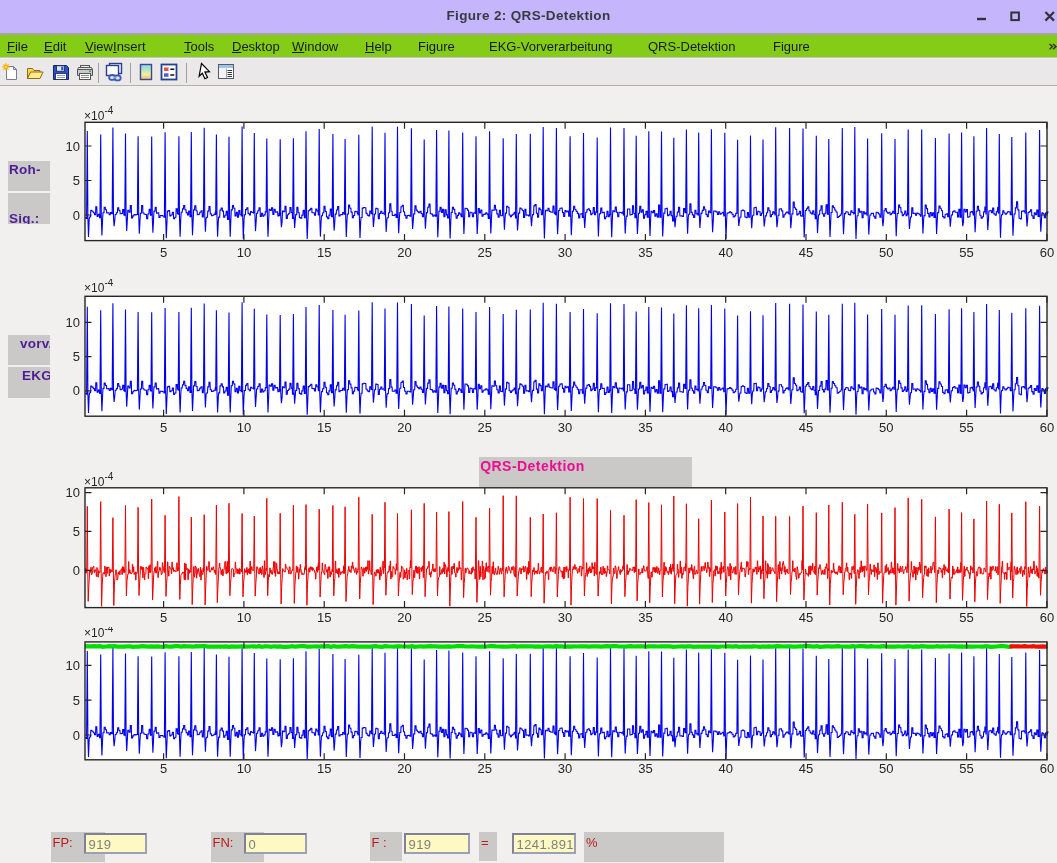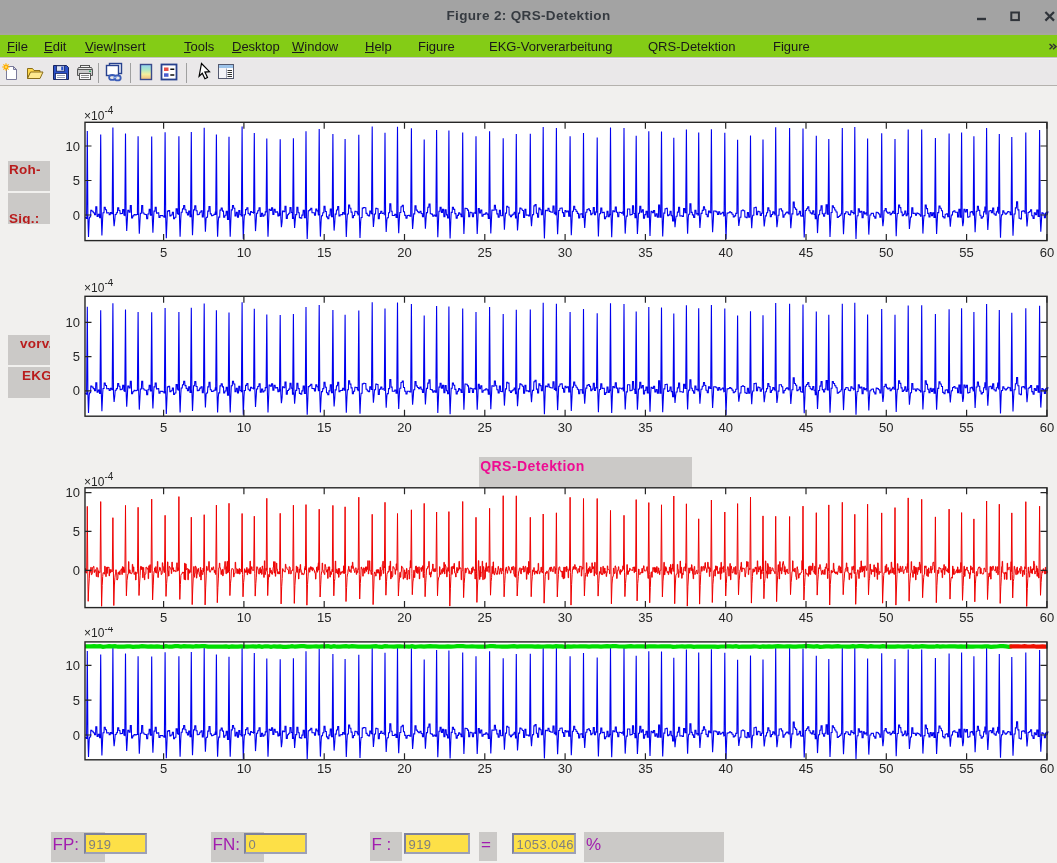--- a/index.html
+++ b/index.html
@@ -1,32 +1,32 @@
 <!DOCTYPE html>
 <html><head><meta charset="utf-8"><style>
 * {margin:0;padding:0;box-sizing:border-box}
 html,body {width:1057px;height:863px;overflow:hidden;background:#f1f0ee;
   font-family:"Liberation Sans",sans-serif}
-#titlebar {position:absolute;left:0;top:0;width:1057px;height:35px;background:#a3a3a3;
+#titlebar {position:absolute;left:0;top:0;width:1057px;height:35px;background:#c4b5fd;
   border-bottom:2px solid #a7a6a1}
 #title {position:absolute;left:0;top:8px;width:1057px;text-align:center;
   font-size:13.5px;font-weight:bold;color:#363b41;letter-spacing:0.35px}
 #menubar {position:absolute;left:0;top:35px;width:1057px;height:23px;background:#84cc16;
   border-bottom:1px solid #c4c2c3}
 .mi {position:absolute;top:0;line-height:23px;font-size:13px;color:#1a1a1a;white-space:pre}
 #toolbar {position:absolute;left:0;top:59px;width:1057px;height:27px;background:#eae8e9;
   border-bottom:1px solid #b4b1ad}
 .ic {position:absolute}
 .sep {position:absolute;top:4px;width:1px;height:20px;background:#a0a0a0}
 .pl {position:absolute}
-.gb {position:absolute;background:#cbc9c7;font-size:17px;color:#a21caf;overflow:hidden;
+.gb {position:absolute;background:#cbc9c7;font-size:13px;color:#b91c1c;overflow:hidden;
   white-space:pre}
-.gb.bl {color:#b91c1c;font-weight:bold;font-size:13.5px;letter-spacing:0.3px}
+.gb.bl {color:#4c1d95;font-weight:bold;font-size:13.5px;letter-spacing:0.3px}
 .gb.mg {color:#ee0c92;font-weight:bold;font-size:14px;letter-spacing:0.45px}
-.fld {position:absolute;height:21px;background:#fde047;
+.fld {position:absolute;height:21px;background:#fef9c3;
   border:2px solid;border-color:#7e819c #9ca0b6 #9ca0b6 #7e819c;
   font-size:13px;color:#7f7f7f;letter-spacing:0.4px;padding:2px 0 0 3px;overflow:hidden;white-space:pre}
 </style></head>
 <body>
 <div id="fig"></div>
 <svg class="pl" style="left:60px;top:105px" width="997" height="159" viewBox="60 105 997 159" fill="#262626" font-family="Liberation Sans, sans-serif">
     <rect x="85.0" y="122.3" width="962.0" height="118.3" fill="#ffffff"></rect>
     <defs>
       <path id="bw" d="M85.0 217.6L86.0 217.6L86.2 218.4L87.2 218.4L86.6 214.9L87.3 131.0L87.9 218.2L88.5 237.1L89.2 219.4L89.6 217.0L90.6 217.0L90.8 210.3L91.8 210.3L92.1 211.3L93.1 211.3L93.3 212.8L94.3 212.8L94.6 214.8L95.6 214.8L95.8 206.9L96.8 206.9L97.1 216.4L98.1 216.4L98.3 214.3L99.3 214.3L99.6 217.6L100.6 217.6L100.0 213.7L100.7 134.5L101.3 216.9L101.9 235.5L102.6 219.3L103.0 212.7L104.0 212.7L104.2 207.3L105.2 207.3L105.5 209.7L106.5 209.7L106.7 212.9L107.7 212.9L108.0 212.8L109.0 212.8L109.2 214.6L110.2 214.6L110.5 212.6L111.5 212.6L111.7 213.8L112.7 213.8L112.2 212.3L112.9 127.5L113.5 218.0L114.1 226.1L114.8 219.9L115.2 214.5L116.2 214.5L116.4 212.8L117.4 212.8L117.7 207.7L118.7 207.7L118.9 210.5L119.9 210.5L120.2 213.8L121.2 213.8L121.4 213.5L122.4 213.5L122.7 209.6L123.7 209.6L123.9 214.9L124.9 214.9L124.8 216.1L125.5 133.6L126.1 215.5L126.7 230.9L127.4 218.8L127.8 210.2L128.8 210.2L129.1 212.2L130.1 212.2L130.3 205.6L131.3 205.6L131.6 218.0L132.6 218.0L132.8 215.9L133.8 215.9L134.1 214.6L135.1 214.6L135.3 214.9L136.3 214.9L136.6 214.5L137.6 214.5L137.4 213.0L138.1 136.2L138.7 214.9L139.3 233.8L140.0 220.6L140.4 213.2L141.4 213.2L141.7 205.5L142.7 205.5L142.9 213.0L143.9 213.0L144.2 214.2L145.2 214.2L145.4 214.5L146.4 214.5L146.7 218.8L147.7 218.8L147.9 214.0L148.9 214.0L149.2 209.4L150.2 209.4L150.4 215.1L151.4 215.1L151.0 213.6L151.7 136.5L152.3 218.2L152.9 232.7L153.6 217.6L154.0 211.1L155.0 211.1L155.2 207.2L156.2 207.2L156.5 213.2L157.5 213.2L157.7 212.8L158.7 212.8L159.0 217.5L160.0 217.5L160.2 215.5L161.2 215.5L161.5 215.6L162.5 215.6L162.7 216.0L163.7 216.0L164.0 217.2L165.0 217.2L164.4 214.9L165.1 132.2L165.7 216.9L166.3 238.2L167.0 221.3L167.4 211.1L168.4 211.1L168.6 210.6L169.6 210.6L169.9 215.9L170.9 215.9L171.1 215.0L172.1 215.0L172.4 212.2L173.4 212.2L173.6 218.6L174.6 218.6L174.9 217.2L175.9 217.2L176.1 208.7L177.1 208.7L177.4 213.5L178.4 213.5L178.2 214.9L178.9 136.3L179.5 217.8L180.1 236.7L180.8 218.2L181.2 212.2L182.2 212.2L182.5 208.9L183.5 208.9L183.7 205.5L184.7 205.5L185.0 209.8L186.0 209.8L186.2 212.6L187.2 212.6L187.5 215.0L188.5 215.0L188.7 211.0L189.7 211.0L190.0 216.7L191.0 216.7L190.6 213.5L191.3 131.9L191.9 214.5L192.5 235.2L193.2 219.7L193.6 209.9L194.6 209.9L194.8 205.7L195.8 205.7L196.1 210.7L197.1 210.7L197.3 214.8L198.3 214.8L198.6 214.3L199.6 214.3L199.8 212.3L200.8 212.3L201.1 210.9L202.1 210.9L202.3 216.9L203.3 216.9L203.5 212.6L204.2 127.7L204.8 215.2L205.4 231.7L206.1 218.3L206.5 217.2L207.5 217.2L207.8 211.1L208.8 211.1L209.0 206.6L210.0 206.6L210.3 213.9L211.3 213.9L211.5 215.7L212.5 215.7L212.8 215.3L213.8 215.3L214.0 214.4L215.0 214.4L215.3 212.0L216.3 212.0L215.7 214.9L216.4 134.4L217.0 216.2L217.6 236.7L218.3 221.3L218.7 217.1L219.7 217.1L220.0 210.1L221.0 210.1L221.2 208.0L222.2 208.0L222.5 211.1L223.5 211.1L223.7 217.2L224.7 217.2L225.0 215.2L226.0 215.2L226.2 211.4L227.2 211.4L227.5 219.4L228.5 219.4L228.3 214.9L229.0 136.8L229.6 216.6L230.2 236.8L230.9 219.1L231.3 209.9L232.3 209.9L232.5 205.6L233.5 205.6L233.8 208.2L234.8 208.2L235.0 215.9L236.0 215.9L236.3 212.4L237.3 212.4L237.5 217.2L238.5 217.2L238.8 210.6L239.8 210.6L240.0 214.8L241.0 214.8L241.3 215.2L242.3 215.2L241.4 215.9L242.1 126.4L242.7 216.1L243.3 238.9L244.0 220.7L244.4 214.7L245.4 214.7L245.6 209.6L246.6 209.6L246.9 207.7L247.9 207.7L248.1 213.4L249.1 213.4L249.4 214.9L250.4 214.9L250.6 211.5L251.6 211.5L251.9 212.5L252.9 212.5L253.1 212.3L254.1 212.3L253.6 212.8L254.3 132.9L254.9 214.5L255.5 231.1L256.2 220.6L256.6 213.2L257.6 213.2L257.8 210.7L258.8 210.7L259.1 207.9L260.1 207.9L260.3 216.5L261.3 216.5L261.6 213.2L262.6 213.2L262.8 216.1L263.8 216.1L264.1 214.9L265.1 214.9L265.3 211.7L266.3 211.7L266.1 212.4L266.8 138.6L267.4 216.8L268.0 236.7L268.7 219.5L269.1 209.2L270.1 209.2L270.4 210.5L271.4 210.5L271.6 207.9L272.6 207.9L272.9 214.5L273.9 214.5L274.1 209.4L275.1 209.4L275.4 212.2L276.4 212.2L276.6 211.8L277.6 211.8L277.9 215.9L278.9 215.9L279.1 213.4L280.1 213.4L279.5 215.9L280.2 139.2L280.8 217.4L281.4 227.3L282.1 221.7L282.5 211.1L283.5 211.1L283.8 211.8L284.8 211.8L285.0 206.3L286.0 206.3L286.3 218.5L287.3 218.5L287.5 214.7L288.5 214.7L288.8 213.3L289.8 213.3L290.0 207.5L291.0 207.5L291.3 212.5L292.3 212.5L292.5 218.4L293.5 218.4L292.7 216.1L293.4 138.3L294.0 214.9L294.6 228.0L295.3 219.7L295.7 214.6L296.7 214.6L296.9 207.4L297.9 207.4L298.2 212.8L299.2 212.8L299.4 217.6L300.4 217.6L300.7 218.3L301.7 218.3L301.9 215.1L302.9 215.1L303.2 210.2L304.2 210.2L304.4 217.6L305.4 217.6L305.3 216.3L306.0 131.3L306.6 217.4L307.2 238.9L307.9 221.8L308.3 210.8L309.3 210.8L309.5 209.9L310.5 209.9L310.8 208.4L311.8 208.4L312.0 212.7L313.0 212.7L313.3 212.8L314.3 212.8L314.5 215.1L315.5 215.1L315.8 209.1L316.8 209.1L317.0 210.9L318.0 210.9L318.3 214.5L319.3 214.5L318.5 214.9L319.2 129.1L319.8 218.2L320.4 236.6L321.1 221.3L321.5 215.8L322.5 215.8L322.8 212.8L323.8 212.8L324.0 206.4L325.0 206.4L325.3 211.5L326.3 211.5L326.5 216.9L327.5 216.9L327.8 218.8L328.8 218.8L329.0 215.1L330.0 215.1L330.3 209.0L331.3 209.0L331.5 216.8L332.5 216.8L332.2 215.1L332.9 134.1L333.5 217.0L334.1 230.6L334.8 221.9L335.2 214.1L336.2 214.1L336.5 210.0L337.5 210.0L337.7 206.6L338.7 206.6L339.0 216.0L340.0 216.0L340.2 214.7L341.2 214.7L341.5 214.6L342.5 214.6L342.7 212.6L343.7 212.6L344.0 214.3L345.0 214.3L344.4 212.7L345.1 138.9L345.7 216.8L346.3 236.9L347.0 220.3L347.4 214.0L348.4 214.0L348.6 205.1L349.6 205.1L349.9 208.3L350.9 208.3L351.1 212.1L352.1 212.1L352.4 217.8L353.4 217.8L353.6 215.5L354.6 215.5L354.9 211.4L355.9 211.4L356.1 211.7L357.1 211.7L357.4 213.8L358.4 213.8L358.1 215.4L358.8 134.7L359.4 218.3L360.0 238.0L360.7 221.3L361.1 217.5L362.1 217.5L362.3 208.1L363.3 208.1L363.6 207.5L364.6 207.5L364.8 207.7L365.8 207.7L366.1 213.4L367.1 213.4L367.3 215.1L368.3 215.1L368.6 215.9L369.6 215.9L369.8 211.1L370.8 211.1L371.1 213.7L372.1 213.7L371.5 213.3L372.2 126.4L372.8 214.4L373.4 226.9L374.1 219.5L374.5 214.0L375.5 214.0L375.8 208.3L376.8 208.3L377.0 208.7L378.0 208.7L378.3 218.6L379.3 218.6L379.5 213.5L380.5 213.5L380.8 211.3L381.8 211.3L382.0 213.5L383.0 213.5L383.3 213.1L384.3 213.1L384.3 215.2L385.0 132.7L385.6 216.3L386.2 232.0L386.9 219.7L387.3 217.8L388.3 217.8L388.6 212.8L389.6 212.8L389.8 203.8L390.8 203.8L391.1 211.3L392.1 211.3L392.3 215.5L393.3 215.5L393.6 215.5L394.6 215.5L394.8 214.2L395.8 214.2L396.1 217.5L397.1 217.5L396.8 212.4L397.5 126.7L398.1 217.9L398.7 233.3L399.4 217.9L399.8 212.5L400.8 212.5L401.0 206.7L402.0 206.7L402.3 205.3L403.3 205.3L403.5 211.7L404.5 211.7L404.8 215.4L405.8 215.4L406.0 218.1L407.0 218.1L407.3 215.5L408.3 215.5L408.5 215.4L409.5 215.4L409.8 216.2L410.8 216.2L410.7 213.4L411.4 128.2L412.0 214.7L412.6 229.0L413.3 220.5L413.7 213.9L414.7 213.9L415.0 205.8L416.0 205.8L416.2 210.1L417.2 210.1L417.5 211.7L418.5 211.7L418.7 212.8L419.7 212.8L420.0 211.3L421.0 211.3L421.2 213.5L422.2 213.5L422.5 216.6L423.5 216.6L423.5 212.4L424.2 139.6L424.8 214.8L425.4 228.7L426.1 218.0L426.5 212.6L427.5 212.6L427.8 207.3L428.8 207.3L429.0 204.1L430.0 204.1L430.3 213.7L431.3 213.7L431.5 214.1L432.5 214.1L432.8 216.3L433.8 216.3L434.0 215.0L435.0 215.0L435.3 216.3L436.3 216.3L435.9 213.3L436.6 130.1L437.2 214.4L437.8 237.2L438.5 220.6L438.9 211.3L439.9 211.3L440.1 207.4L441.1 207.4L441.4 212.4L442.4 212.4L442.6 209.4L443.6 209.4L443.9 216.8L444.9 216.8L445.1 209.7L446.1 209.7L446.4 214.9L447.4 214.9L447.6 218.0L448.6 218.0L448.2 216.0L448.9 130.6L449.5 217.5L450.1 238.5L450.8 220.7L451.2 212.4L452.2 212.4L452.4 207.2L453.4 207.2L453.7 209.4L454.7 209.4L454.9 213.6L455.9 213.6L456.2 218.2L457.2 218.2L457.4 215.4L458.4 215.4L458.7 212.8L459.7 212.8L459.9 214.1L460.9 214.1L461.2 216.7L462.2 216.7L462.0 214.5L462.7 132.6L463.3 214.5L463.9 233.9L464.6 217.8L465.0 208.2L466.0 208.2L466.2 208.5L467.2 208.5L467.5 210.1L468.5 210.1L468.7 216.7L469.7 216.7L470.0 212.3L471.0 212.3L471.2 212.7L472.2 212.7L472.5 216.6L473.5 216.6L473.7 213.0L474.7 213.0L475.0 212.4L476.0 212.4L475.3 213.7L476.0 136.2L476.6 215.3L477.2 234.0L477.9 219.7L478.3 208.6L479.3 208.6L479.5 212.9L480.5 212.9L480.8 210.0L481.8 210.0L482.0 216.3L483.0 216.3L483.3 214.4L484.3 214.4L484.5 214.1L485.5 214.1L485.8 212.9L486.8 212.9L487.0 214.1L488.0 214.1L488.3 218.4L489.3 218.4L488.9 214.5L489.6 131.2L490.2 214.5L490.8 233.4L491.5 218.8L491.9 210.1L492.9 210.1L493.2 210.3L494.2 210.3L494.4 205.2L495.4 205.2L495.7 209.9L496.7 209.9L496.9 213.9L497.9 213.9L498.2 217.1L499.2 217.1L499.4 210.2L500.4 210.2L500.7 215.7L501.7 215.7L501.9 215.8L502.9 215.8L502.5 215.6L503.2 138.3L503.8 215.2L504.4 229.8L505.1 218.3L505.5 213.1L506.5 213.1L506.7 206.4L507.7 206.4L508.0 207.3L509.0 207.3L509.2 215.0L510.2 215.0L510.5 216.6L511.5 216.6L511.7 215.1L512.7 215.1L513.0 214.1L514.0 214.1L514.2 212.3L515.2 212.3L515.5 218.0L516.5 218.0L515.6 215.5L516.3 133.9L516.9 214.4L517.5 230.5L518.2 221.2L518.6 213.1L519.6 213.1L519.9 208.0L520.9 208.0L521.1 209.0L522.1 209.0L522.4 210.5L523.4 210.5L523.6 217.5L524.6 217.5L524.9 209.4L525.9 209.4L526.1 215.1L527.1 215.1L527.4 215.1L528.4 215.1L528.6 216.0L529.6 216.0L529.6 212.4L530.3 133.7L530.9 217.9L531.5 226.3L532.2 217.2L532.6 214.6L533.6 214.6L533.9 205.9L534.9 205.9L535.1 204.6L536.1 204.6L536.4 213.3L537.4 213.3L537.6 217.2L538.6 217.2L538.9 208.1L539.9 208.1L540.1 209.8L541.1 209.8L541.4 214.8L542.4 214.8L542.5 212.6L543.2 127.0L543.8 217.4L544.4 238.5L545.1 218.3L545.5 210.3L546.5 210.3L546.8 210.8L547.8 210.8L548.0 208.3L549.0 208.3L549.3 211.4L550.3 211.4L550.5 212.0L551.5 212.0L551.8 212.2L552.8 212.2L553.0 206.1L554.0 206.1L554.3 213.6L555.3 213.6L555.5 212.4L556.5 212.4L555.7 215.3L556.4 128.0L557.0 216.7L557.6 234.3L558.3 219.5L558.7 210.5L559.7 210.5L560.0 208.3L561.0 208.3L561.2 208.0L562.2 208.0L562.5 212.6L563.5 212.6L563.7 216.5L564.7 216.5L565.0 210.5L566.0 210.5L566.2 211.9L567.2 211.9L567.5 211.0L568.5 211.0L568.7 216.2L569.7 216.2L569.4 212.7L570.1 136.2L570.7 214.4L571.3 235.2L572.0 220.6L572.4 211.3L573.4 211.3L573.7 206.3L574.7 206.3L574.9 209.5L575.9 209.5L576.2 211.4L577.2 211.4L577.4 213.4L578.4 213.4L578.7 217.9L579.7 217.9L579.9 214.0L580.9 214.0L581.2 213.9L582.2 213.9L582.4 217.5L583.4 217.5L582.8 215.4L583.5 133.1L584.1 217.8L584.7 227.9L585.4 217.6L585.8 212.3L586.8 212.3L587.0 209.6L588.0 209.6L588.3 208.7L589.3 208.7L589.5 210.6L590.5 210.6L590.8 214.8L591.8 214.8L592.0 213.3L593.0 213.3L593.3 207.6L594.3 207.6L594.5 214.7L595.5 214.7L595.8 211.7L596.8 211.7L596.5 212.5L597.2 137.4L597.8 216.9L598.4 236.4L599.1 217.7L599.5 213.7L600.5 213.7L600.8 208.1L601.8 208.1L602.0 212.6L603.0 212.6L603.3 212.4L604.3 212.4L604.5 218.6L605.5 218.6L605.8 216.8L606.8 216.8L607.0 211.3L608.0 211.3L608.3 216.6L609.3 216.6L609.5 214.3L610.5 214.3L609.8 215.1L610.5 127.5L611.1 217.6L611.7 237.2L612.4 218.1L612.8 210.7L613.8 210.7L614.0 211.8L615.0 211.8L615.3 207.1L616.3 207.1L616.5 212.3L617.5 212.3L617.8 216.8L618.8 216.8L619.0 212.3L620.0 212.3L620.3 212.5L621.3 212.5L621.5 213.2L622.5 213.2L622.8 211.9L623.8 211.9L623.3 215.6L624.0 128.1L624.6 215.4L625.2 233.6L625.9 220.9L626.3 216.1L627.3 216.1L627.5 209.0L628.5 209.0L628.8 209.0L629.8 209.0L630.0 214.9L631.0 214.9L631.3 214.5L632.3 214.5L632.5 205.7L633.5 205.7L633.8 213.5L634.8 213.5L635.0 217.7L636.0 217.7L635.5 214.2L636.2 135.8L636.8 214.6L637.4 234.0L638.1 221.4L638.5 213.2L639.5 213.2L639.8 206.4L640.8 206.4L641.0 212.1L642.0 212.1L642.3 209.8L643.3 209.8L643.5 218.2L644.5 218.2L644.8 214.6L645.8 214.6L646.0 211.2L647.0 211.2L647.3 217.2L648.3 217.2L648.1 215.5L648.8 131.2L649.4 216.8L650.0 236.0L650.7 217.8L651.1 211.4L652.1 211.4L652.4 212.7L653.4 212.7L653.6 210.5L654.6 210.5L654.9 216.1L655.9 216.1L656.1 213.7L657.1 213.7L657.4 217.3L658.4 217.3L658.6 205.1L659.6 205.1L659.9 217.3L660.9 217.3L660.8 214.1L661.5 131.6L662.1 215.9L662.7 236.4L663.4 220.4L663.8 213.1L664.8 213.1L665.1 208.7L666.1 208.7L666.3 208.4L667.3 208.4L667.6 215.7L668.6 215.7L668.8 214.9L669.8 214.9L670.1 211.3L671.1 211.3L671.3 215.8L672.3 215.8L672.6 220.9L673.6 220.9L673.1 216.0L673.8 137.7L674.4 216.6L675.0 227.1L675.7 219.4L676.1 216.2L677.1 216.2L677.4 212.1L678.4 212.1L678.6 207.2L679.6 207.2L679.9 216.0L680.9 216.0L681.1 215.9L682.1 215.9L682.4 216.4L683.4 216.4L683.6 208.6L684.6 208.6L684.9 212.6L685.9 212.6L685.7 212.3L686.4 129.5L687.0 216.4L687.6 233.7L688.3 217.3L688.7 214.3L689.7 214.3L689.9 203.9L690.9 203.9L691.2 212.4L692.2 212.4L692.4 214.9L693.4 214.9L693.7 217.5L694.7 217.5L694.9 210.3L695.9 210.3L696.2 214.0L697.2 214.0L697.4 213.5L698.4 213.5L698.0 215.7L698.7 132.5L699.3 214.6L699.9 228.0L700.6 218.6L701.0 213.4L702.0 213.4L702.3 210.4L703.3 210.4L703.5 206.7L704.5 206.7L704.8 209.7L705.8 209.7L706.0 214.4L707.0 214.4L707.3 216.8L708.3 216.8L708.5 211.0L709.5 211.0L709.8 212.6L710.8 212.6L710.7 212.3L711.4 129.3L712.0 216.1L712.6 232.2L713.3 220.2L713.7 211.0L714.7 211.0L715.0 211.1L716.0 211.1L716.2 211.9L717.2 211.9L717.5 214.4L718.5 214.4L718.7 211.8L719.7 211.8L720.0 214.1L721.0 214.1L721.2 213.2L722.2 213.2L722.5 212.2L723.5 212.2L723.7 215.3L724.7 215.3L724.1 215.8L724.8 132.7L725.4 217.5L726.0 239.1L726.7 218.7L727.1 213.1L728.1 213.1L728.3 212.7L729.3 212.7L729.6 211.8L730.6 211.8L730.8 212.6L731.8 212.6L732.1 214.3L733.1 214.3L733.3 217.0L734.3 217.0L734.6 215.9L735.6 215.9L735.8 213.4L736.8 213.4L736.9 213.1L737.6 139.8L738.2 216.8L738.8 226.0L739.5 220.6L739.9 217.2L740.9 217.2L741.2 210.7L742.2 210.7L742.4 210.0L743.4 210.0L743.7 210.7L744.7 210.7L744.9 217.0L745.9 217.0L746.2 217.6L747.2 217.6L747.4 212.6L748.4 212.6L748.7 217.3L749.7 217.3L749.8 216.3L750.5 135.4L751.1 216.2L751.7 228.3L752.4 217.4L752.8 215.2L753.8 215.2L754.0 207.8L755.0 207.8L755.3 207.4L756.3 207.4L756.5 214.8L757.5 214.8L757.8 211.2L758.8 211.2L759.0 211.8L760.0 211.8L760.3 215.5L761.3 215.5L761.5 213.2L762.5 213.2L762.3 213.3L763.0 139.5L763.6 216.6L764.2 226.5L764.9 220.8L765.3 215.9L766.3 215.9L766.6 212.8L767.6 212.8L767.8 207.8L768.8 207.8L769.1 210.7L770.1 210.7L770.3 216.7L771.3 216.7L771.6 214.5L772.6 214.5L772.8 211.8L773.8 211.8L774.1 213.7L775.1 213.7L775.0 215.5L775.7 127.3L776.3 214.8L776.9 227.1L777.6 221.8L778.0 215.3L779.0 215.3L779.2 209.0L780.2 209.0L780.5 208.9L781.5 208.9L781.7 210.9L782.7 210.9L783.0 217.1L784.0 217.1L784.2 214.7L785.2 214.7L785.5 213.0L786.5 213.0L786.7 212.1L787.7 212.1L788.0 213.3L789.0 213.3L788.9 214.6L789.6 128.0L790.2 215.5L790.8 228.1L791.5 219.1L791.9 213.9L792.9 213.9L793.2 202.1L794.2 202.1L794.4 207.7L795.4 207.7L795.7 209.4L796.7 209.4L796.9 215.0L797.9 215.0L798.2 213.9L799.2 213.9L799.4 211.3L800.4 211.3L800.7 215.9L801.7 215.9L801.9 216.3L802.9 216.3L802.3 213.0L803.0 128.6L803.6 214.8L804.2 237.5L804.9 221.6L805.3 210.5L806.3 210.5L806.5 208.7L807.5 208.7L807.8 206.8L808.8 206.8L809.0 210.7L810.0 210.7L810.3 212.9L811.3 212.9L811.5 214.0L812.5 214.0L812.8 210.7L813.8 210.7L814.0 214.4L815.0 214.4L815.3 218.8L816.3 218.8L815.6 215.2L816.3 135.7L816.9 215.5L817.5 233.1L818.2 220.1L818.6 214.7L819.6 214.7L819.8 210.3L820.8 210.3L821.1 205.7L822.1 205.7L822.3 213.8L823.3 213.8L823.6 216.2L824.6 216.2L824.8 213.3L825.8 213.3L826.1 204.7L827.1 204.7L827.3 214.2L828.3 214.2L828.1 213.2L828.8 139.0L829.4 214.4L830.0 236.9L830.7 221.9L831.1 212.5L832.1 212.5L832.3 205.7L833.3 205.7L833.6 207.7L834.6 207.7L834.8 210.0L835.8 210.0L836.1 212.0L837.1 212.0L837.3 217.4L838.3 217.4L838.6 216.5L839.6 216.5L839.8 215.4L840.8 215.4L841.1 213.9L842.1 213.9L841.6 213.8L842.3 128.0L842.9 217.0L843.5 234.3L844.2 220.0L844.6 213.6L845.6 213.6L845.9 211.7L846.9 211.7L847.1 212.0L848.1 212.0L848.4 214.4L849.4 214.4L849.6 215.0L850.6 215.0L850.9 210.9L851.9 210.9L852.1 212.5L853.1 212.5L853.4 213.3L854.4 213.3L854.1 213.7L854.8 127.0L855.4 217.0L856.0 239.0L856.7 220.3L857.1 215.7L858.1 215.7L858.3 208.9L859.3 208.9L859.6 212.2L860.6 212.2L860.8 211.3L861.8 211.3L862.1 217.8L863.1 217.8L863.3 211.9L864.3 211.9L864.6 214.0L865.6 214.0L865.8 212.8L866.8 212.8L866.9 215.7L867.6 138.6L868.2 217.8L868.8 234.6L869.5 220.7L869.9 215.0L870.9 215.0L871.2 213.4L872.2 213.4L872.4 213.2L873.4 213.2L873.7 216.2L874.7 216.2L874.9 218.1L875.9 218.1L876.2 212.3L877.2 212.3L877.4 212.8L878.4 212.8L878.7 214.0L879.7 214.0L879.9 217.2L880.9 217.2L881.0 214.8L881.7 133.3L882.3 218.3L882.9 226.2L883.6 220.0L884.0 210.7L885.0 210.7L885.2 208.5L886.2 208.5L886.5 212.0L887.5 212.0L887.7 213.2L888.7 213.2L889.0 212.3L890.0 212.3L890.2 214.8L891.2 214.8L891.5 213.2L892.5 213.2L892.7 211.4L893.7 211.4L894.0 213.5L895.0 213.5L894.3 212.9L895.0 138.9L895.6 215.6L896.2 236.2L896.9 218.8L897.3 213.5L898.3 213.5L898.6 205.0L899.6 205.0L899.8 207.6L900.8 207.6L901.1 212.1L902.1 212.1L902.3 215.7L903.3 215.7L903.6 214.3L904.6 214.3L904.8 211.1L905.8 211.1L906.1 215.6L907.1 215.6L907.3 213.6L908.3 213.6L907.5 214.4L908.2 129.6L908.8 214.4L909.4 229.0L910.1 221.7L910.5 217.0L911.5 217.0L911.8 207.7L912.8 207.7L913.0 213.4L914.0 213.4L914.3 213.2L915.3 213.2L915.5 215.2L916.5 215.2L916.8 213.1L917.8 213.1L918.0 213.5L919.0 213.5L919.3 214.7L920.3 214.7L920.5 216.1L921.5 216.1L921.0 215.9L921.7 129.5L922.3 214.4L922.9 233.6L923.6 220.2L924.0 215.6L925.0 215.6L925.2 205.1L926.2 205.1L926.5 208.6L927.5 208.6L927.7 213.4L928.7 213.4L929.0 217.0L930.0 217.0L930.2 212.5L931.2 212.5L931.5 215.6L932.5 215.6L932.7 212.9L933.7 212.9L934.0 217.5L935.0 217.5L934.7 213.0L935.4 138.1L936.0 215.8L936.6 234.0L937.3 219.6L937.7 212.6L938.7 212.6L939.0 206.0L940.0 206.0L940.2 208.2L941.2 208.2L941.5 210.7L942.5 210.7L942.7 216.6L943.7 216.6L944.0 218.0L945.0 218.0L945.2 214.3L946.2 214.3L946.5 213.9L947.5 213.9L947.7 216.8L948.7 216.8L948.4 215.6L949.1 133.4L949.7 218.4L950.3 226.6L951.0 218.4L951.4 215.0L952.4 215.0L952.6 211.7L953.6 211.7L953.9 210.8L954.9 210.8L955.1 212.3L956.1 212.3L956.4 212.2L957.4 212.2L957.6 216.9L958.6 216.9L958.9 209.2L959.9 209.2L960.1 217.3L961.1 217.3L960.9 213.8L961.6 132.4L962.2 218.4L962.8 226.1L963.5 221.8L963.9 209.3L964.9 209.3L965.2 211.9L966.2 211.9L966.4 209.5L967.4 209.5L967.7 217.2L968.7 217.2L968.9 216.7L969.9 216.7L970.2 212.1L971.2 212.1L971.4 211.5L972.4 211.5L972.7 213.3L973.7 213.3L973.2 215.6L973.9 136.2L974.5 215.6L975.1 232.2L975.8 219.3L976.2 211.2L977.2 211.2L977.4 206.2L978.4 206.2L978.7 210.4L979.7 210.4L979.9 215.2L980.9 215.2L981.2 218.1L982.2 218.1L982.4 216.7L983.4 216.7L983.7 211.9L984.7 211.9L984.9 207.0L985.9 207.0L985.9 214.4L986.6 128.1L987.2 216.1L987.8 229.9L988.5 218.7L988.9 211.0L989.9 211.0L990.2 210.5L991.2 210.5L991.4 212.8L992.4 212.8L992.7 208.0L993.7 208.0L993.9 213.9L994.9 213.9L995.2 215.2L996.2 215.2L996.4 211.9L997.4 211.9L997.7 207.3L998.7 207.3L998.6 213.8L999.3 134.1L999.9 217.0L1000.5 237.7L1001.2 217.7L1001.6 214.7L1002.6 214.7L1002.8 210.9L1003.8 210.9L1004.1 213.0L1005.1 213.0L1005.3 214.2L1006.3 214.2L1006.6 213.0L1007.6 213.0L1007.8 211.5L1008.8 211.5L1009.1 212.0L1010.1 212.0L1010.3 214.8L1011.3 214.8L1011.1 213.7L1011.8 136.9L1012.4 215.2L1013.0 235.7L1013.7 220.3L1014.1 214.0L1015.1 214.0L1015.4 207.9L1016.4 207.9L1016.6 201.8L1017.6 201.8L1017.9 209.9L1018.9 209.9L1019.1 218.2L1020.1 218.2L1020.4 219.0L1021.4 219.0L1021.6 211.2L1022.6 211.2L1022.9 210.8L1023.9 210.8L1024.1 211.8L1025.1 211.8L1025.1 213.8L1025.8 132.5L1026.4 215.9L1027.0 226.5L1027.7 218.5L1028.1 212.5L1029.1 212.5L1029.3 211.6L1030.3 211.6L1030.6 209.8L1031.6 209.8L1031.8 215.8L1032.8 215.8L1033.1 218.4L1034.1 218.4L1034.3 212.7L1035.3 212.7L1035.6 214.7L1036.6 214.7L1036.8 210.1L1037.8 210.1L1038.1 216.5L1039.1 216.5L1038.9 214.6L1039.6 130.0L1040.2 217.1L1040.8 231.8L1041.5 219.8L1041.9 212.7L1042.9 212.7L1043.1 213.8L1044.1 213.8L1044.4 217.6L1045.4 217.6L1045.6 213.0L1046.6 213.0L1046.9 212.1L1047.9 212.1L1047.0 215.0"></path>
     </defs>
@@ -128,21 +128,21 @@
 <div class="gb bl" style="left:7.9px;top:366.5px;width:42.2px;height:31.2px;padding-top:1px"><span style="padding-left:14px">EKG:</span></div>
 <div class="gb mg" style="left:479.2px;top:457.3px;width:213.3px;height:30.1px;padding-top:1px"><span style="padding-left:1px">QRS-Detektion</span></div>
 <div class="gb" style="left:50.5px;top:831.5px;width:54px;height:30px;padding-top:3px"><span style="padding-left:2px">FP:</span></div>
 <div class="gb" style="left:210.5px;top:831.5px;width:53px;height:30px;padding-top:3px"><span style="padding-left:2px">FN:</span></div>
 <div class="gb" style="left:369.5px;top:832px;width:32px;height:29px;padding-top:3px"><span style="padding-left:2px">F :</span></div>
 <div class="gb" style="left:479px;top:832px;width:18px;height:29px;padding-top:3px"><span style="padding-left:2px">=</span></div>
 <div class="gb" style="left:584px;top:832px;width:139.5px;height:29.5px;padding-top:3px"><span style="padding-left:2px">%</span></div>
 <div class="fld" style="left:83.5px;top:833px;width:63px">919</div>
 <div class="fld" style="left:243.5px;top:833px;width:63px">0</div>
 <div class="fld" style="left:403.5px;top:833px;width:66px">919</div>
-<div class="fld" style="left:511.5px;top:833px;width:64.5px">1053.046</div>
+<div class="fld" style="left:511.5px;top:833px;width:64.5px">1241.891</div>
 <div id="titlebar">
     <div id="title">Figure 2: QRS-Detektion</div>
     <svg style="position:absolute;right:0;top:0" width="120" height="33" viewBox="937 0 120 33">
       <path d="M977 19h9" stroke="#30343a" stroke-width="2.4"></path>
       <rect x="1011.3" y="12.5" width="7.6" height="7.6" fill="none" stroke="#30343a" stroke-width="2"></rect>
       <path d="M1045.4 12l8.6 8.6M1054 12l-8.6 8.6" stroke="#30343a" stroke-width="2.2"></path>
     </svg>
   </div>
 <div id="menubar">
     <span class="mi" style="left:7px"><u>F</u>ile</span>

